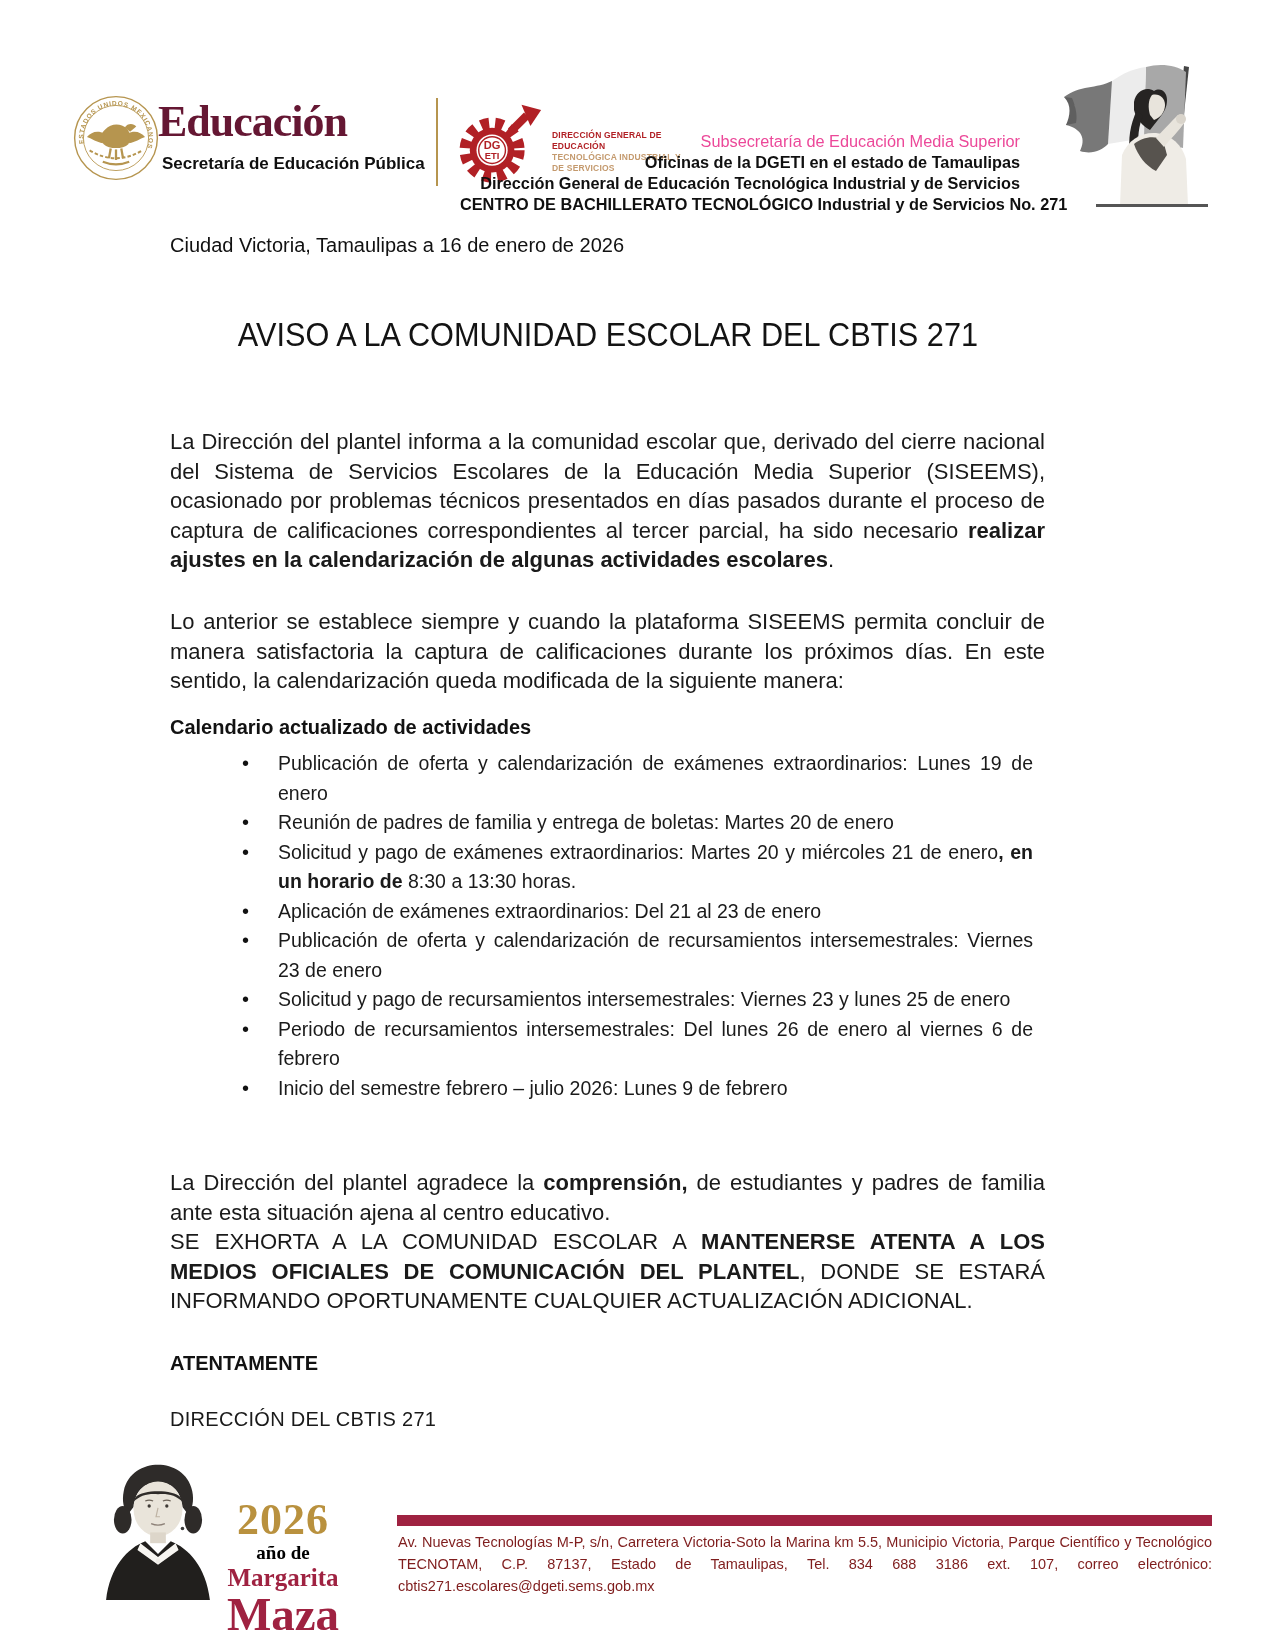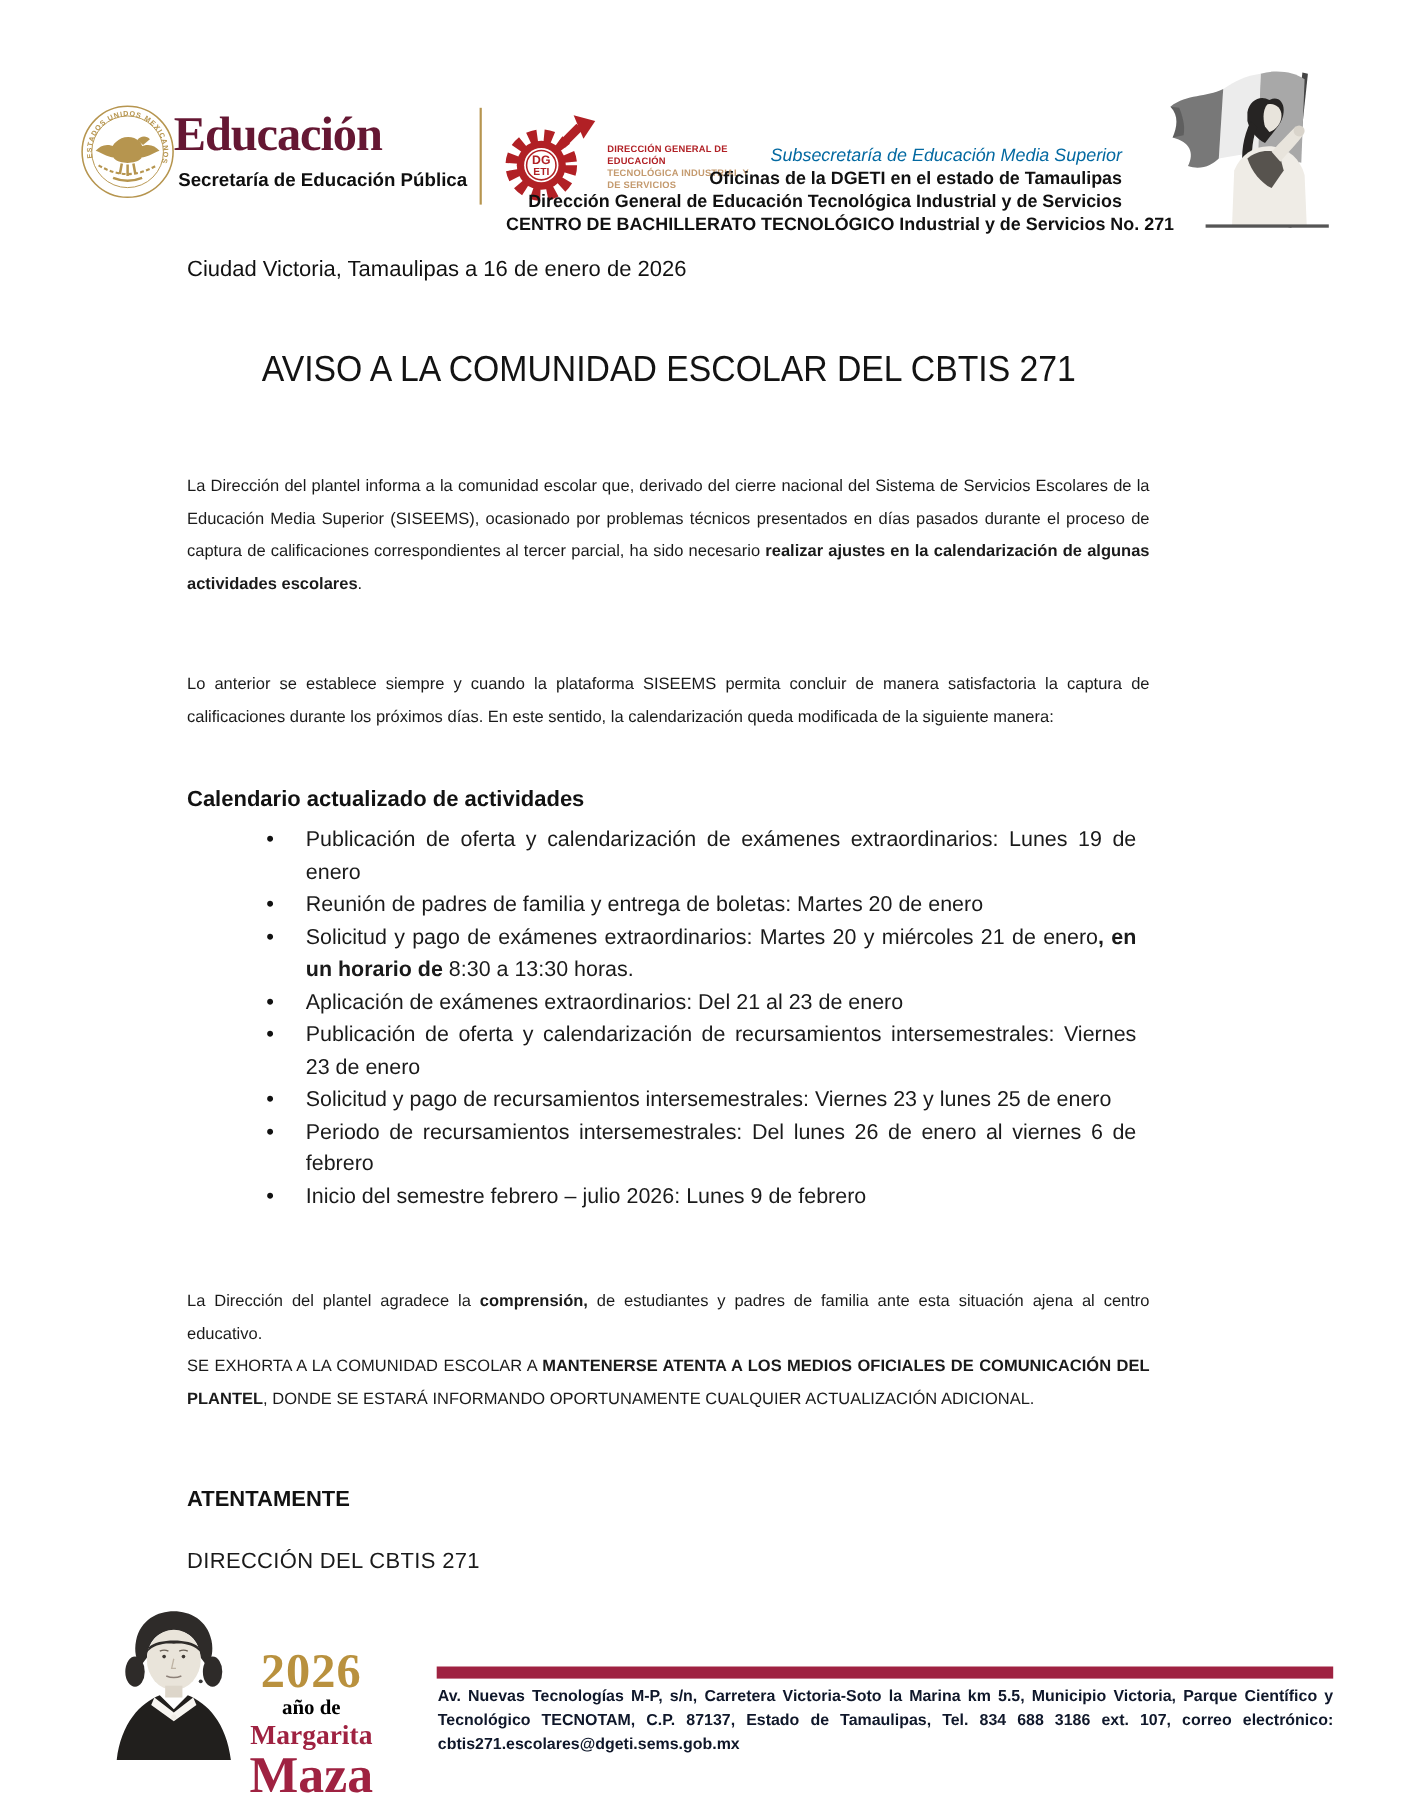--- a/index.html
+++ b/index.html
@@ -20,32 +20,32 @@
     font-weight:700; font-size:44px; line-height:56px; color:#651733;
     letter-spacing:-1px;
   }
   #brand-sub { left:162px; top:154px; font-size:17px; font-weight:700; color:#0f0f0f; }
   #hdr-divider { left:436px; top:98px; width:2px; height:88px; background:#B6954F; }
   #gear { left:455px; top:102px; width:92px; height:82px; }
   #dgeti-lines { left:552px; top:130px; width:130px; font-size:8.5px; font-weight:700; line-height:11px; letter-spacing:0.2px; }
   #dgeti-line1 { color:#B12025; }
   #dgeti-line2 { color:#C49A6E; }
   #hdr-right { right:255px; top:131px; width:560px; text-align:right; font-size:16.3px; line-height:21px; white-space:nowrap; }
-  .hr-normal { font-weight:400; color:#0369a1;font-style:italic; }
+  .hr-normal { font-weight:400; color:#ec4899; }
   .hr-bold   { font-weight:700; color:#101010; }
   #flag { left:1038px; top:58px; width:176px; height:152px; }
 
   
   #date-line { left:170px; top:234px; font-size:20px; color:#111; }
   #title-wrap { left:170px; top:316px; width:875px; text-align:center; }
   #title-wrap .squeeze {
     display:inline-block; transform:scaleX(0.93); transform-origin:center;
     font-size:33px; font-weight:400; color:#131313; white-space:nowrap;
   }
-  .para { left:170px; width:875px; font-size:15px; line-height:29.5px; text-align:justify; color:#1a1a1a; }
+  .para { left:170px; width:875px; font-size:22px; line-height:29.5px; text-align:justify; color:#1a1a1a; }
   #p1 { top:427px; }
   #p2 { top:607px; }
   #cal-heading { left:170px; top:716px; font-size:20px; font-weight:700; color:#121212; }
   #cal-list { left:170px; top:749px; width:863px; margin:0; padding:0; list-style:none; }
   #cal-list li {
     position:relative; margin-left:108px; width:755px;
     font-size:19.5px; line-height:29.5px; text-align:justify; color:#1a1a1a;
   }
   #cal-list li::before { content:"\2022"; position:absolute; left:-36px; top:0; font-size:20px; color:#111; }
   #p3 { top:1168px; }
@@ -57,22 +57,22 @@
   #portrait { left:93px; top:1458px; width:130px; height:142px; }
   #year-logo { left:224px; top:1466px; width:118px; text-align:center;
     font-family:"Liberation Serif","DejaVu Serif",serif; }
   #yl-year { font-size:44px; font-weight:700; color:#B9913E; line-height:44px; letter-spacing:1px;margin-top:32px; }
   #yl-ano  { font-size:19px; font-weight:700; color:#000000; line-height:22px; }
   #yl-marg { font-size:25px; font-weight:700; color:#9F2241; line-height:28px; }
   #yl-maza { font-size:47px; font-weight:700; color:#9F2241; line-height:45px; }
   #footer-bar { left:397px; top:1515px; width:815px; height:11px; background:#9F2241; }
   #footer-addr {
     left:398px; top:1531px; width:814px;
-    font-size:14.5px; line-height:22px; font-weight:700;
-    text-align:justify; color:#0f172a;
+    font-size:14.5px; line-height:22px; font-weight:400;
+    text-align:justify; color:#7f1d1d;
   }
 </style>
 </head>
 <body>
 
 <div id="page">
 
   <svg id="seal" class="abs" viewBox="0 0 100 100">
     <g fill="none" stroke="#B6954F">
       <circle cx="50" cy="50" r="47" stroke-width="1.6"></circle>

